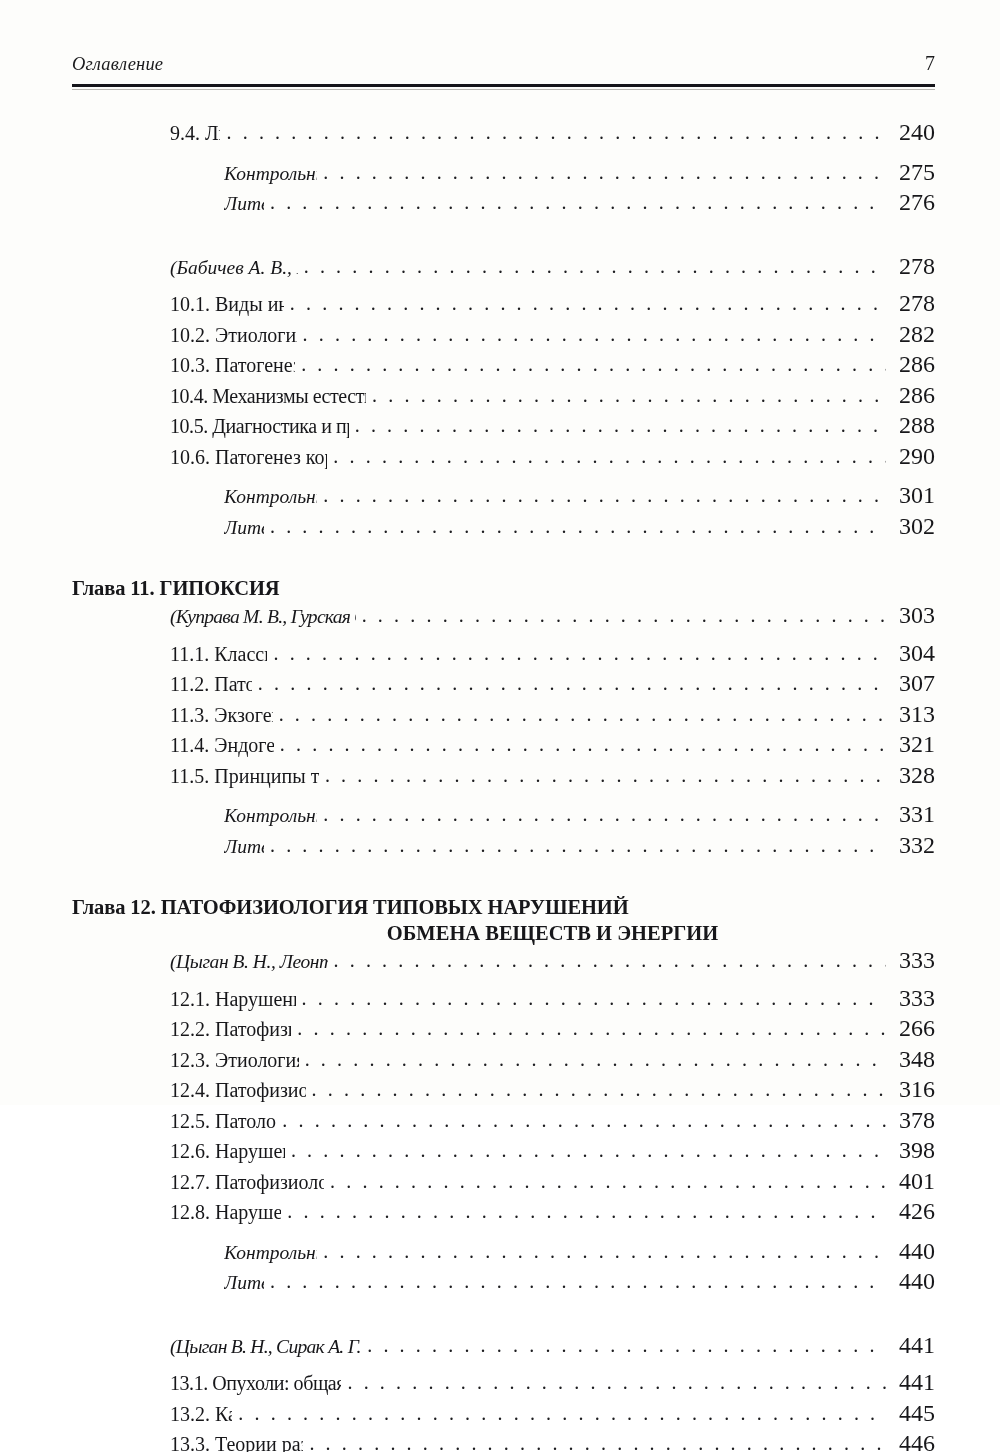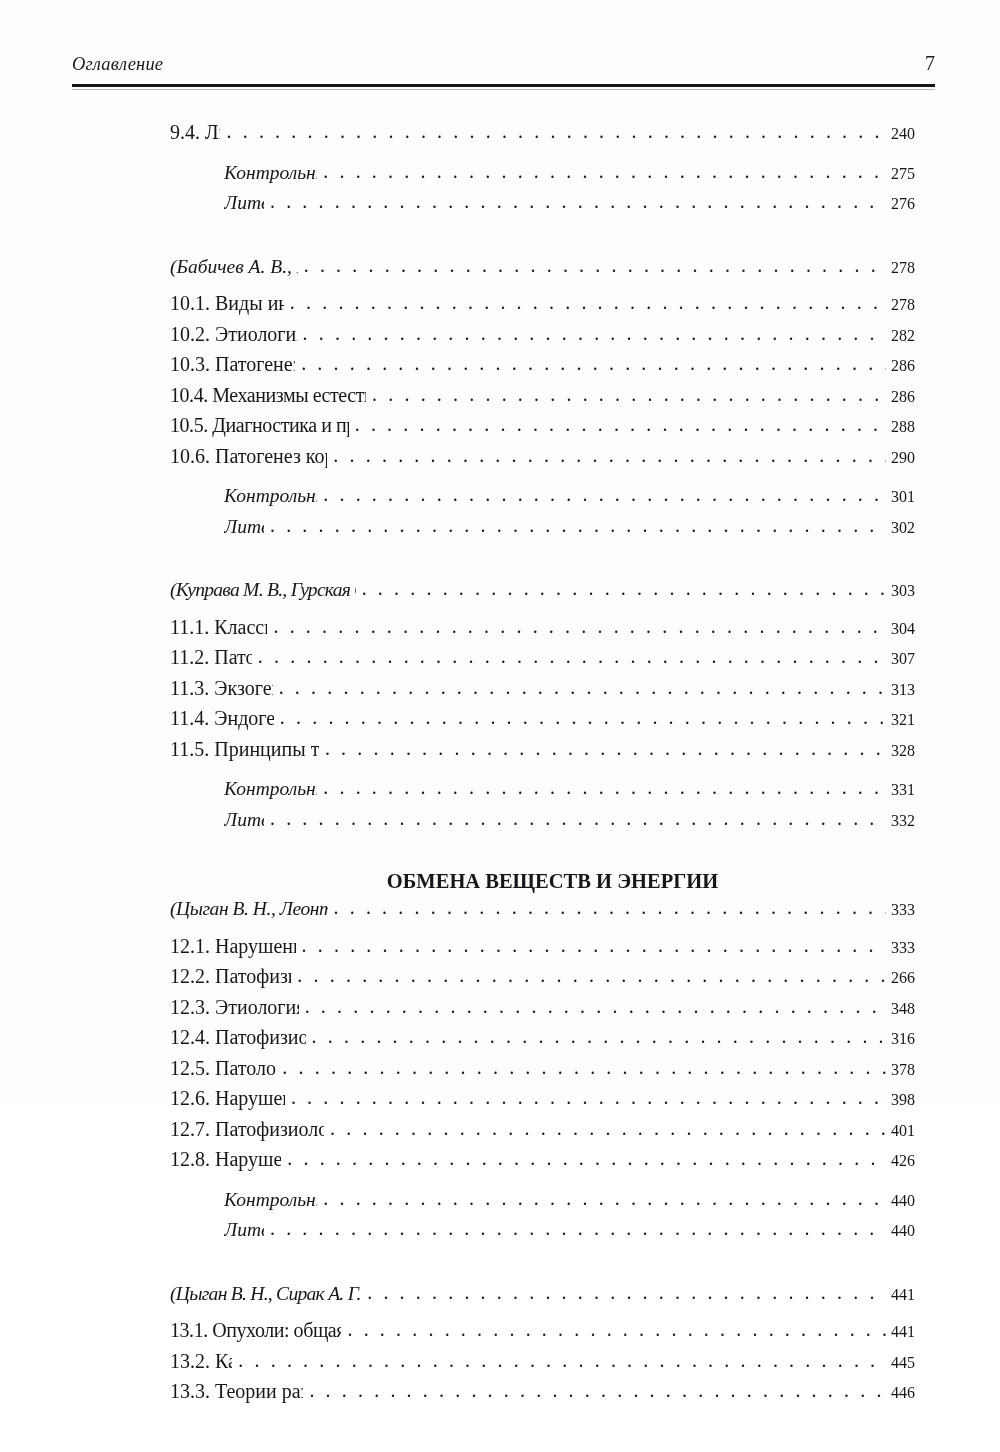--- a/index.html
+++ b/index.html
@@ -107,21 +107,22 @@
     overflow: hidden;
     white-space: nowrap;
     letter-spacing: 3.1px;
     font-size: 20px;
     color: #1d1d20;
     transform: translateY(-1px);
   }
   .row .pageno {
     flex: 0 0 auto;
     width: 44px;
-    font-size: 16px;
+    text-align: right;
+    font-size: 24px;
   }
 
   
   .lvl-authors  { padding-left: 98px; }
   .lvl-section  { padding-left: 98px; }
   .lvl-sub      { padding-left: 152px; }
 
   .authors {
     font-style: italic;
     font-size: 19.5px;
@@ -216,20 +217,21 @@
           <span class="dots">. . . . . . . . . . . . . . . . . . . . . . . . . . . . . . . . . . . . . . . . . . . . . . . . . . . . . . . . . . . . . . . . . . . . . . . . . . . . . . . . . . . . . . . . . . . . . . . . . . . . . .</span>
           <span class="pageno">301</span>
         </div>
         <div class="row lvl-sub">
           <span class="label sub-label">Литература</span>
           <span class="dots">. . . . . . . . . . . . . . . . . . . . . . . . . . . . . . . . . . . . . . . . . . . . . . . . . . . . . . . . . . . . . . . . . . . . . . . . . . . . . . . . . . . . . . . . . . . . . . . . . . . . . .</span>
           <span class="pageno">302</span>
         </div>
       </div>
       <div class="chapter-block">
+        <div class="chap-head"><span class="num">Глава 11. </span><span class="caps">ГИПОКСИЯ</span></div>
         <div class="row lvl-authors tight2">
           <span class="label authors">(Куправа М. В., Гурская О. Е., Кудряшов В. С., Фатеев И. В., Разумова А. Я.)</span>
           <span class="dots">. . . . . . . . . . . . . . . . . . . . . . . . . . . . . . . . . . . . . . . . . . . . . . . . . . . . . . . . . . . . . . . . . . . . . . . . . . . . . . . . . . . . . . . . . . . . . . . . . . . . . .</span>
           <span class="pageno">303</span>
         </div>
         <div class="gap-before-sections"></div>
         <div class="row lvl-section">
           <span class="label section-label">11.1. Классификация гипоксии</span>
           <span class="dots">. . . . . . . . . . . . . . . . . . . . . . . . . . . . . . . . . . . . . . . . . . . . . . . . . . . . . . . . . . . . . . . . . . . . . . . . . . . . . . . . . . . . . . . . . . . . . . . . . . . . . .</span>
           <span class="pageno">304</span>
@@ -260,20 +262,21 @@
           <span class="dots">. . . . . . . . . . . . . . . . . . . . . . . . . . . . . . . . . . . . . . . . . . . . . . . . . . . . . . . . . . . . . . . . . . . . . . . . . . . . . . . . . . . . . . . . . . . . . . . . . . . . . .</span>
           <span class="pageno">331</span>
         </div>
         <div class="row lvl-sub">
           <span class="label sub-label">Литература</span>
           <span class="dots">. . . . . . . . . . . . . . . . . . . . . . . . . . . . . . . . . . . . . . . . . . . . . . . . . . . . . . . . . . . . . . . . . . . . . . . . . . . . . . . . . . . . . . . . . . . . . . . . . . . . . .</span>
           <span class="pageno">332</span>
         </div>
       </div>
       <div class="chapter-block">
+        <div class="chap-head"><span class="num">Глава 12. </span><span class="caps">ПАТОФИЗИОЛОГИЯ ТИПОВЫХ НАРУШЕНИЙ</span></div>
         <div class="chap-head-cont">ОБМЕНА ВЕЩЕСТВ И ЭНЕРГИИ</div>
         <div class="row lvl-authors tight">
           <span class="label authors">(Цыган В. Н., Леонтьев О. В., Бабичев А. В., Зиновьев Е. В.)</span>
           <span class="dots">. . . . . . . . . . . . . . . . . . . . . . . . . . . . . . . . . . . . . . . . . . . . . . . . . . . . . . . . . . . . . . . . . . . . . . . . . . . . . . . . . . . . . . . . . . . . . . . . . . . . . .</span>
           <span class="pageno">333</span>
         </div>
         <div class="gap-before-sections"></div>
         <div class="row lvl-section">
           <span class="label section-label">12.1. Нарушения энергетического обмена</span>
           <span class="dots">. . . . . . . . . . . . . . . . . . . . . . . . . . . . . . . . . . . . . . . . . . . . . . . . . . . . . . . . . . . . . . . . . . . . . . . . . . . . . . . . . . . . . . . . . . . . . . . . . . . . . .</span>

